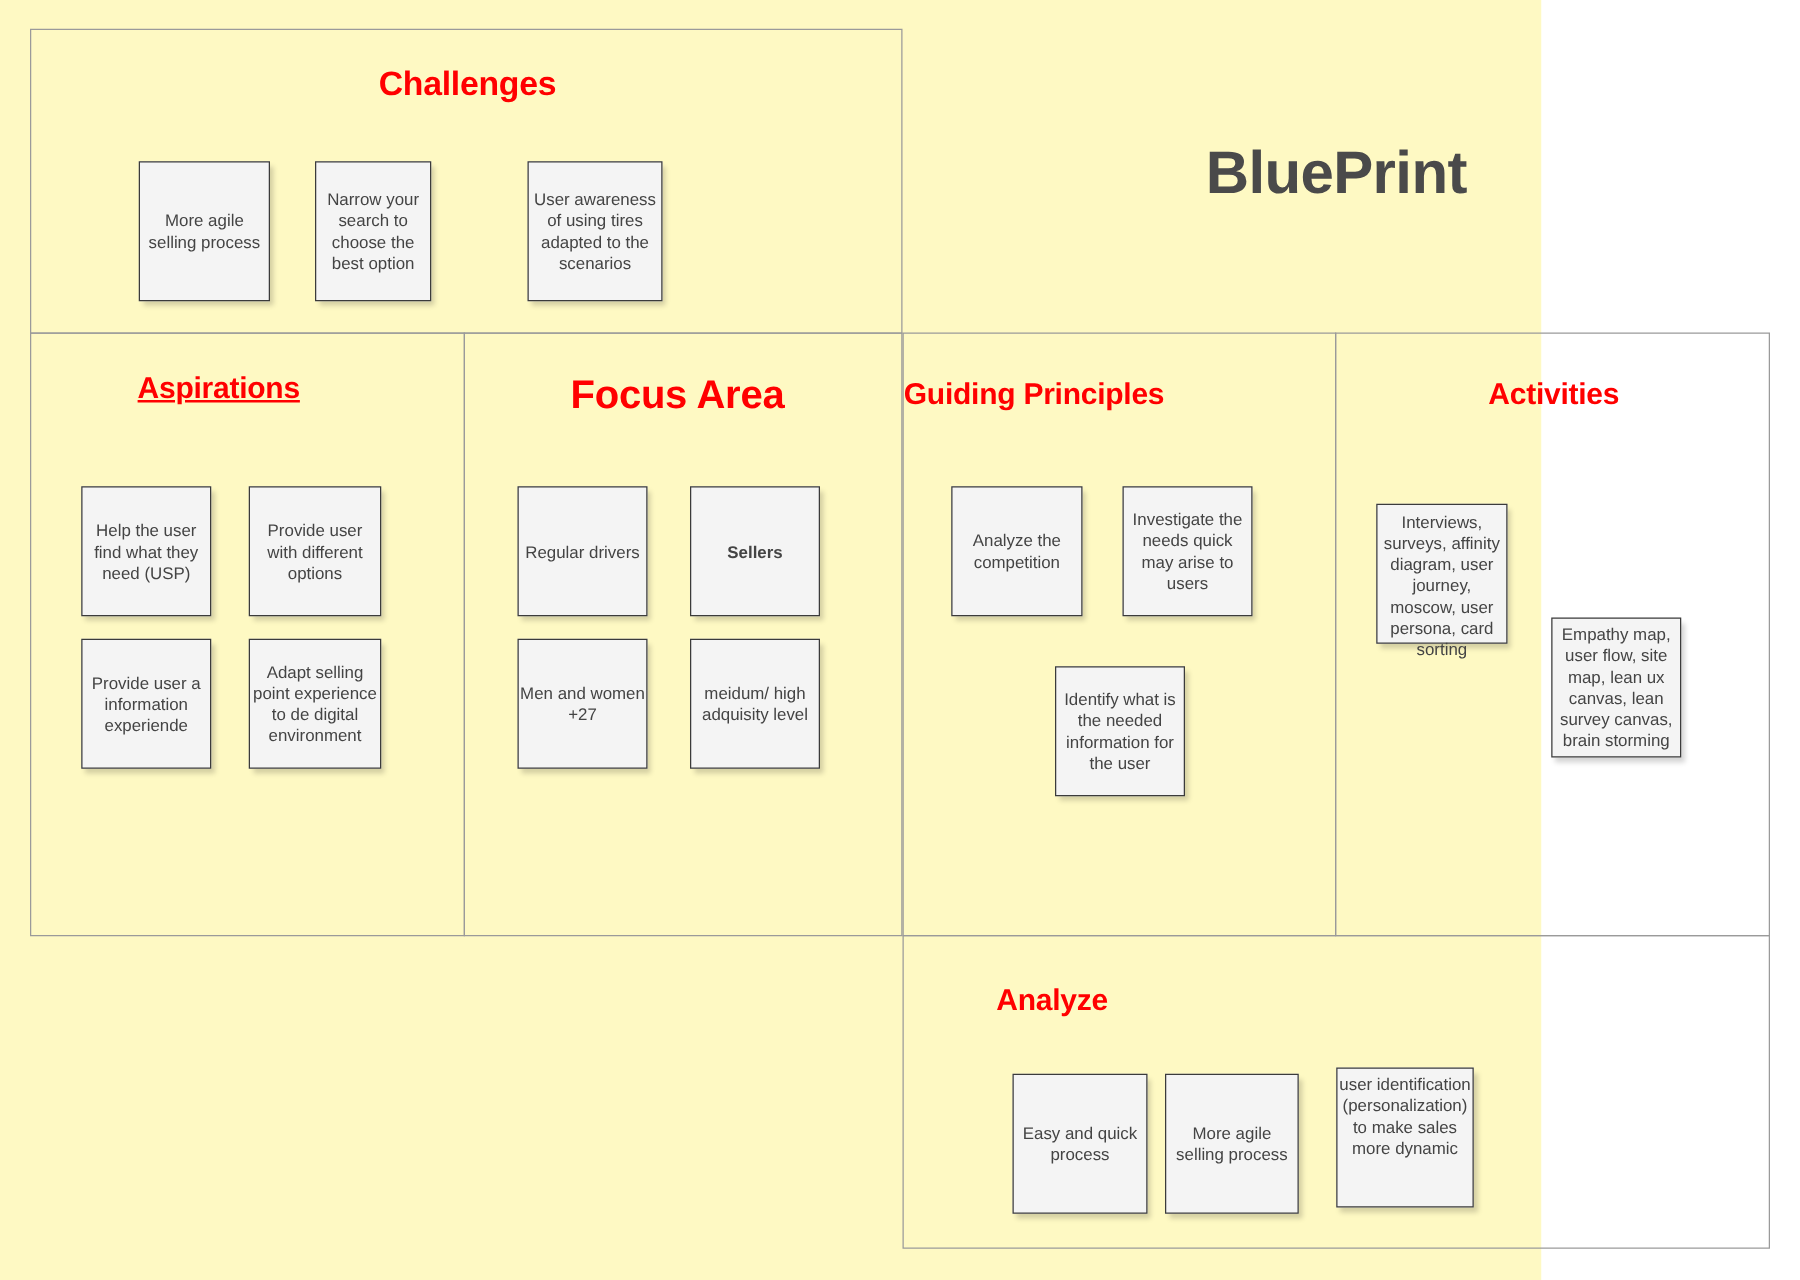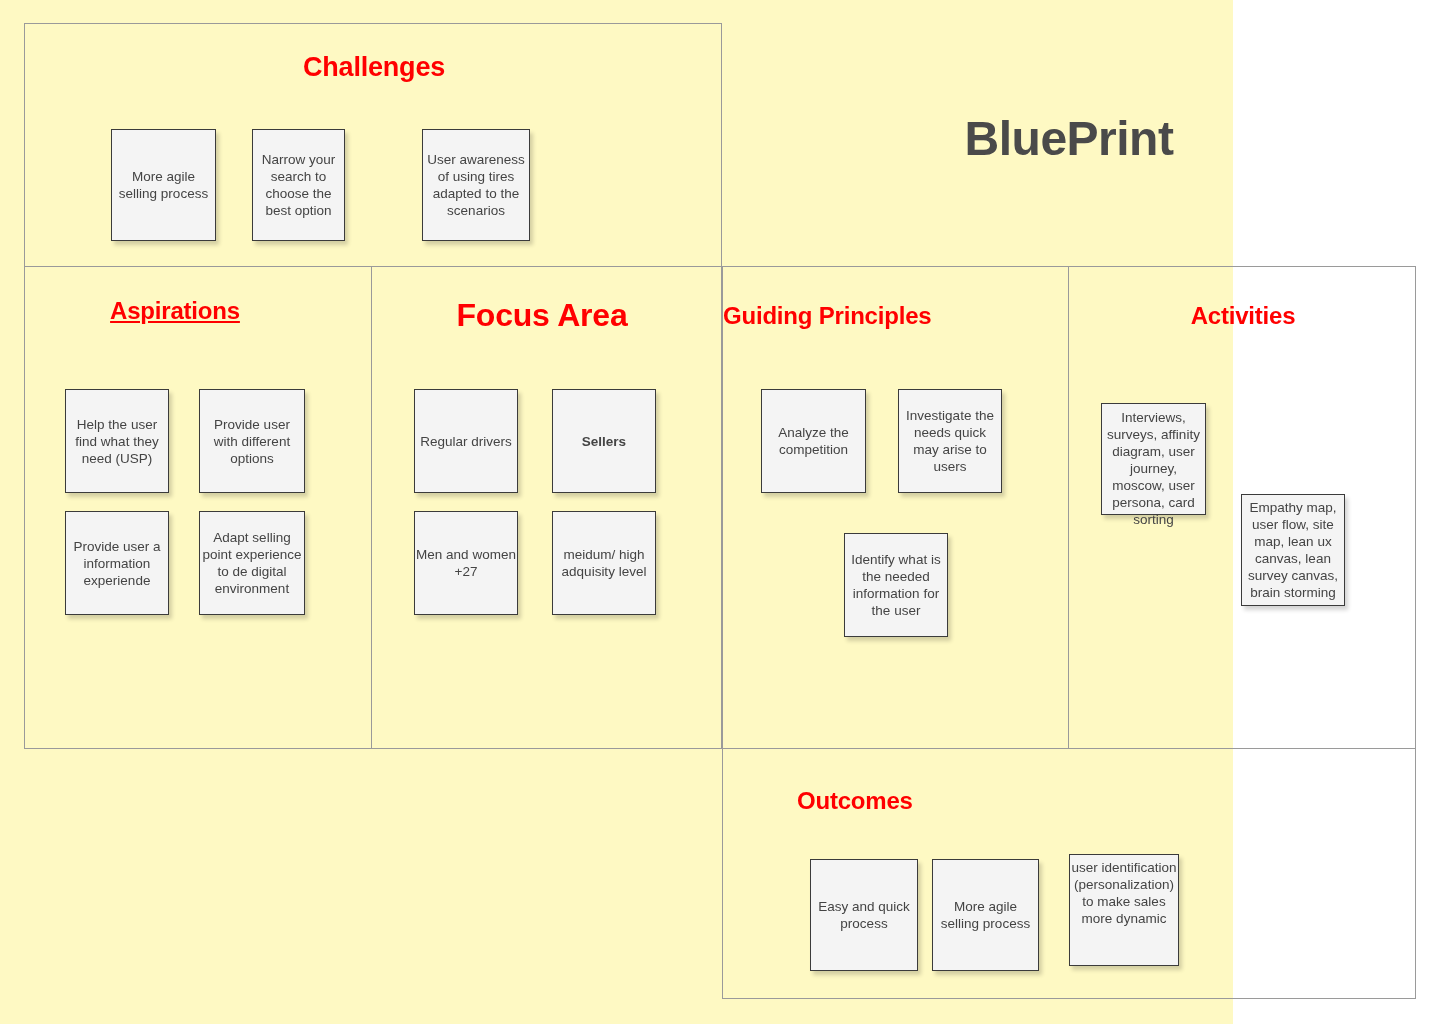--- a/index.html
+++ b/index.html
@@ -185,21 +185,21 @@
 
     <div class="card overflow" style="left:32px; top:136px; width:105px; height:112px;">
       <span>Interviews, surveys, affinity diagram, user journey, moscow, user persona, card sorting</span>
     </div>
     <div class="card overflow-b" style="left:148px; top:227px; width:104px; height:112px;margin-left:24px;">
       <span>Empathy map, user flow, site map, lean ux canvas, lean survey canvas, brain storming</span>
     </div>
   </div>
 
   <div class="panel bordered" id="panel-outcomes">
-    <div class="section-title" id="title-outcomes">Outcomes</div>
+    <div class="section-title" id="title-outcomes">Analyze</div>
 
     <div class="card" style="left:87px; top:110px; width:108px; height:112px;">
       <span>Easy and quick process</span>
     </div>
     <div class="card" style="left:209px; top:110px; width:107px; height:112px;">
       <span>More agile selling process</span>
     </div>
     <div class="card overflow-b" style="left:346px; top:105px; width:110px; height:112px;">
       <span>user identification (personalization) to make sales more dynamic</span>
     </div>

